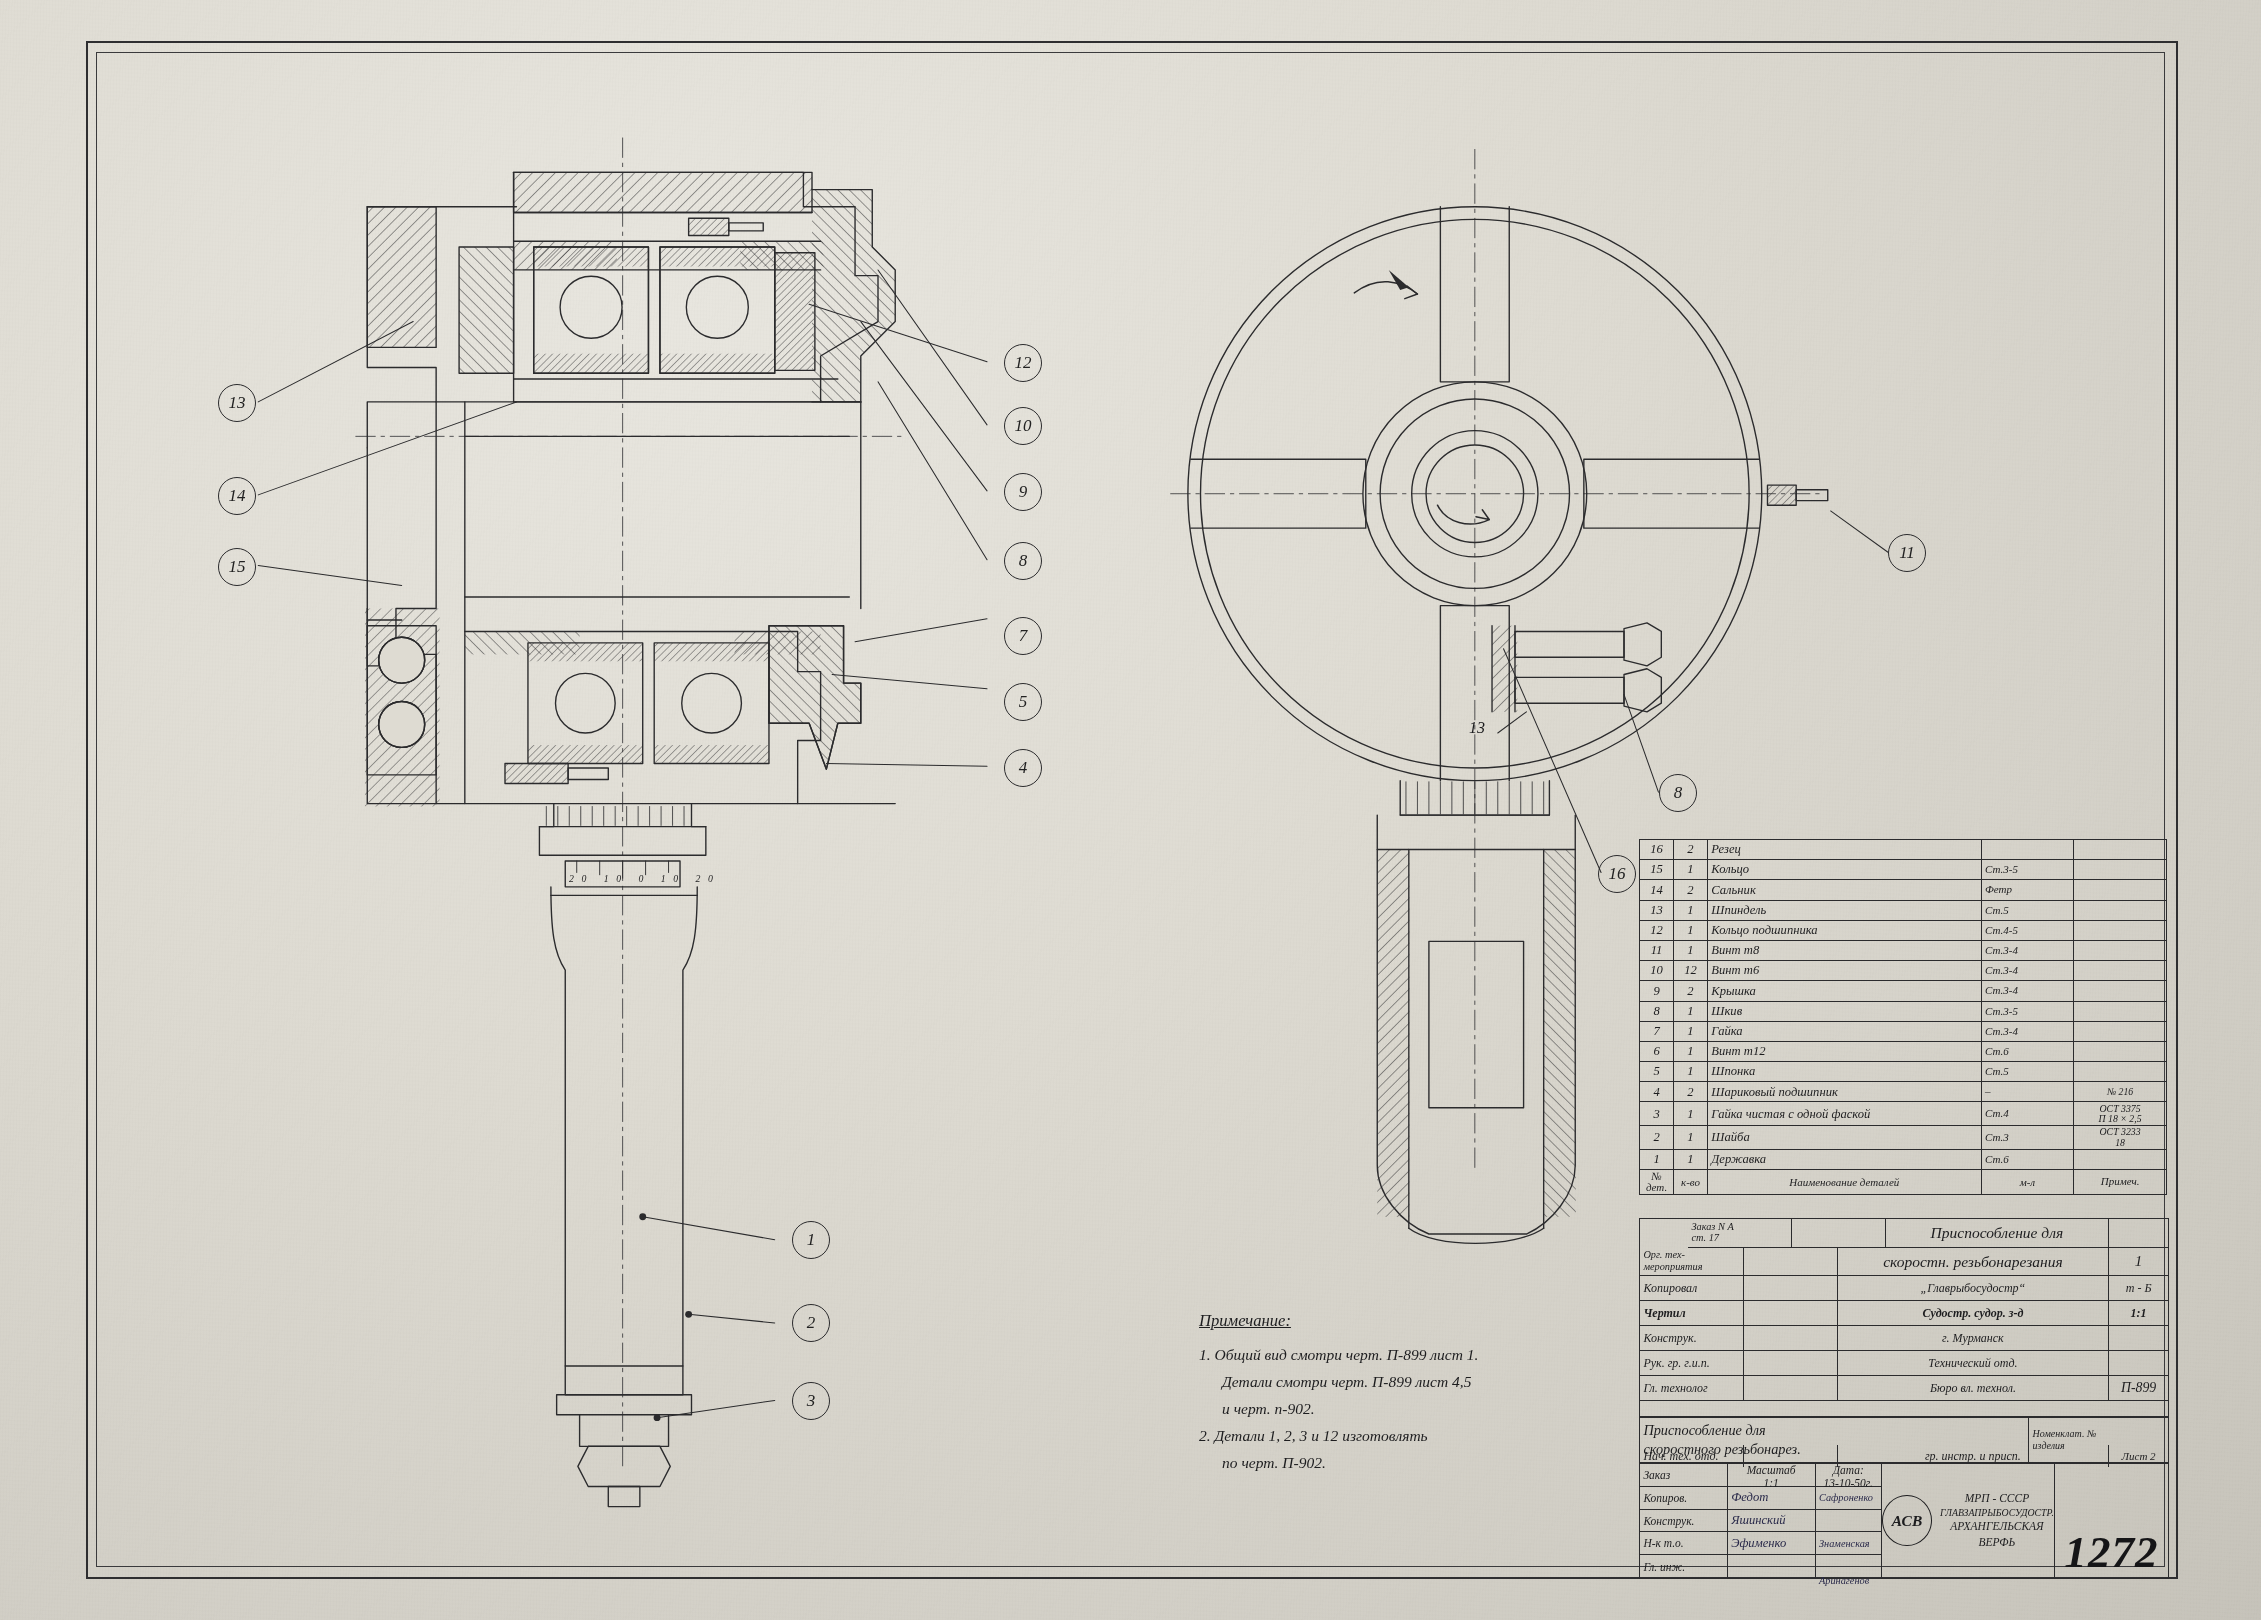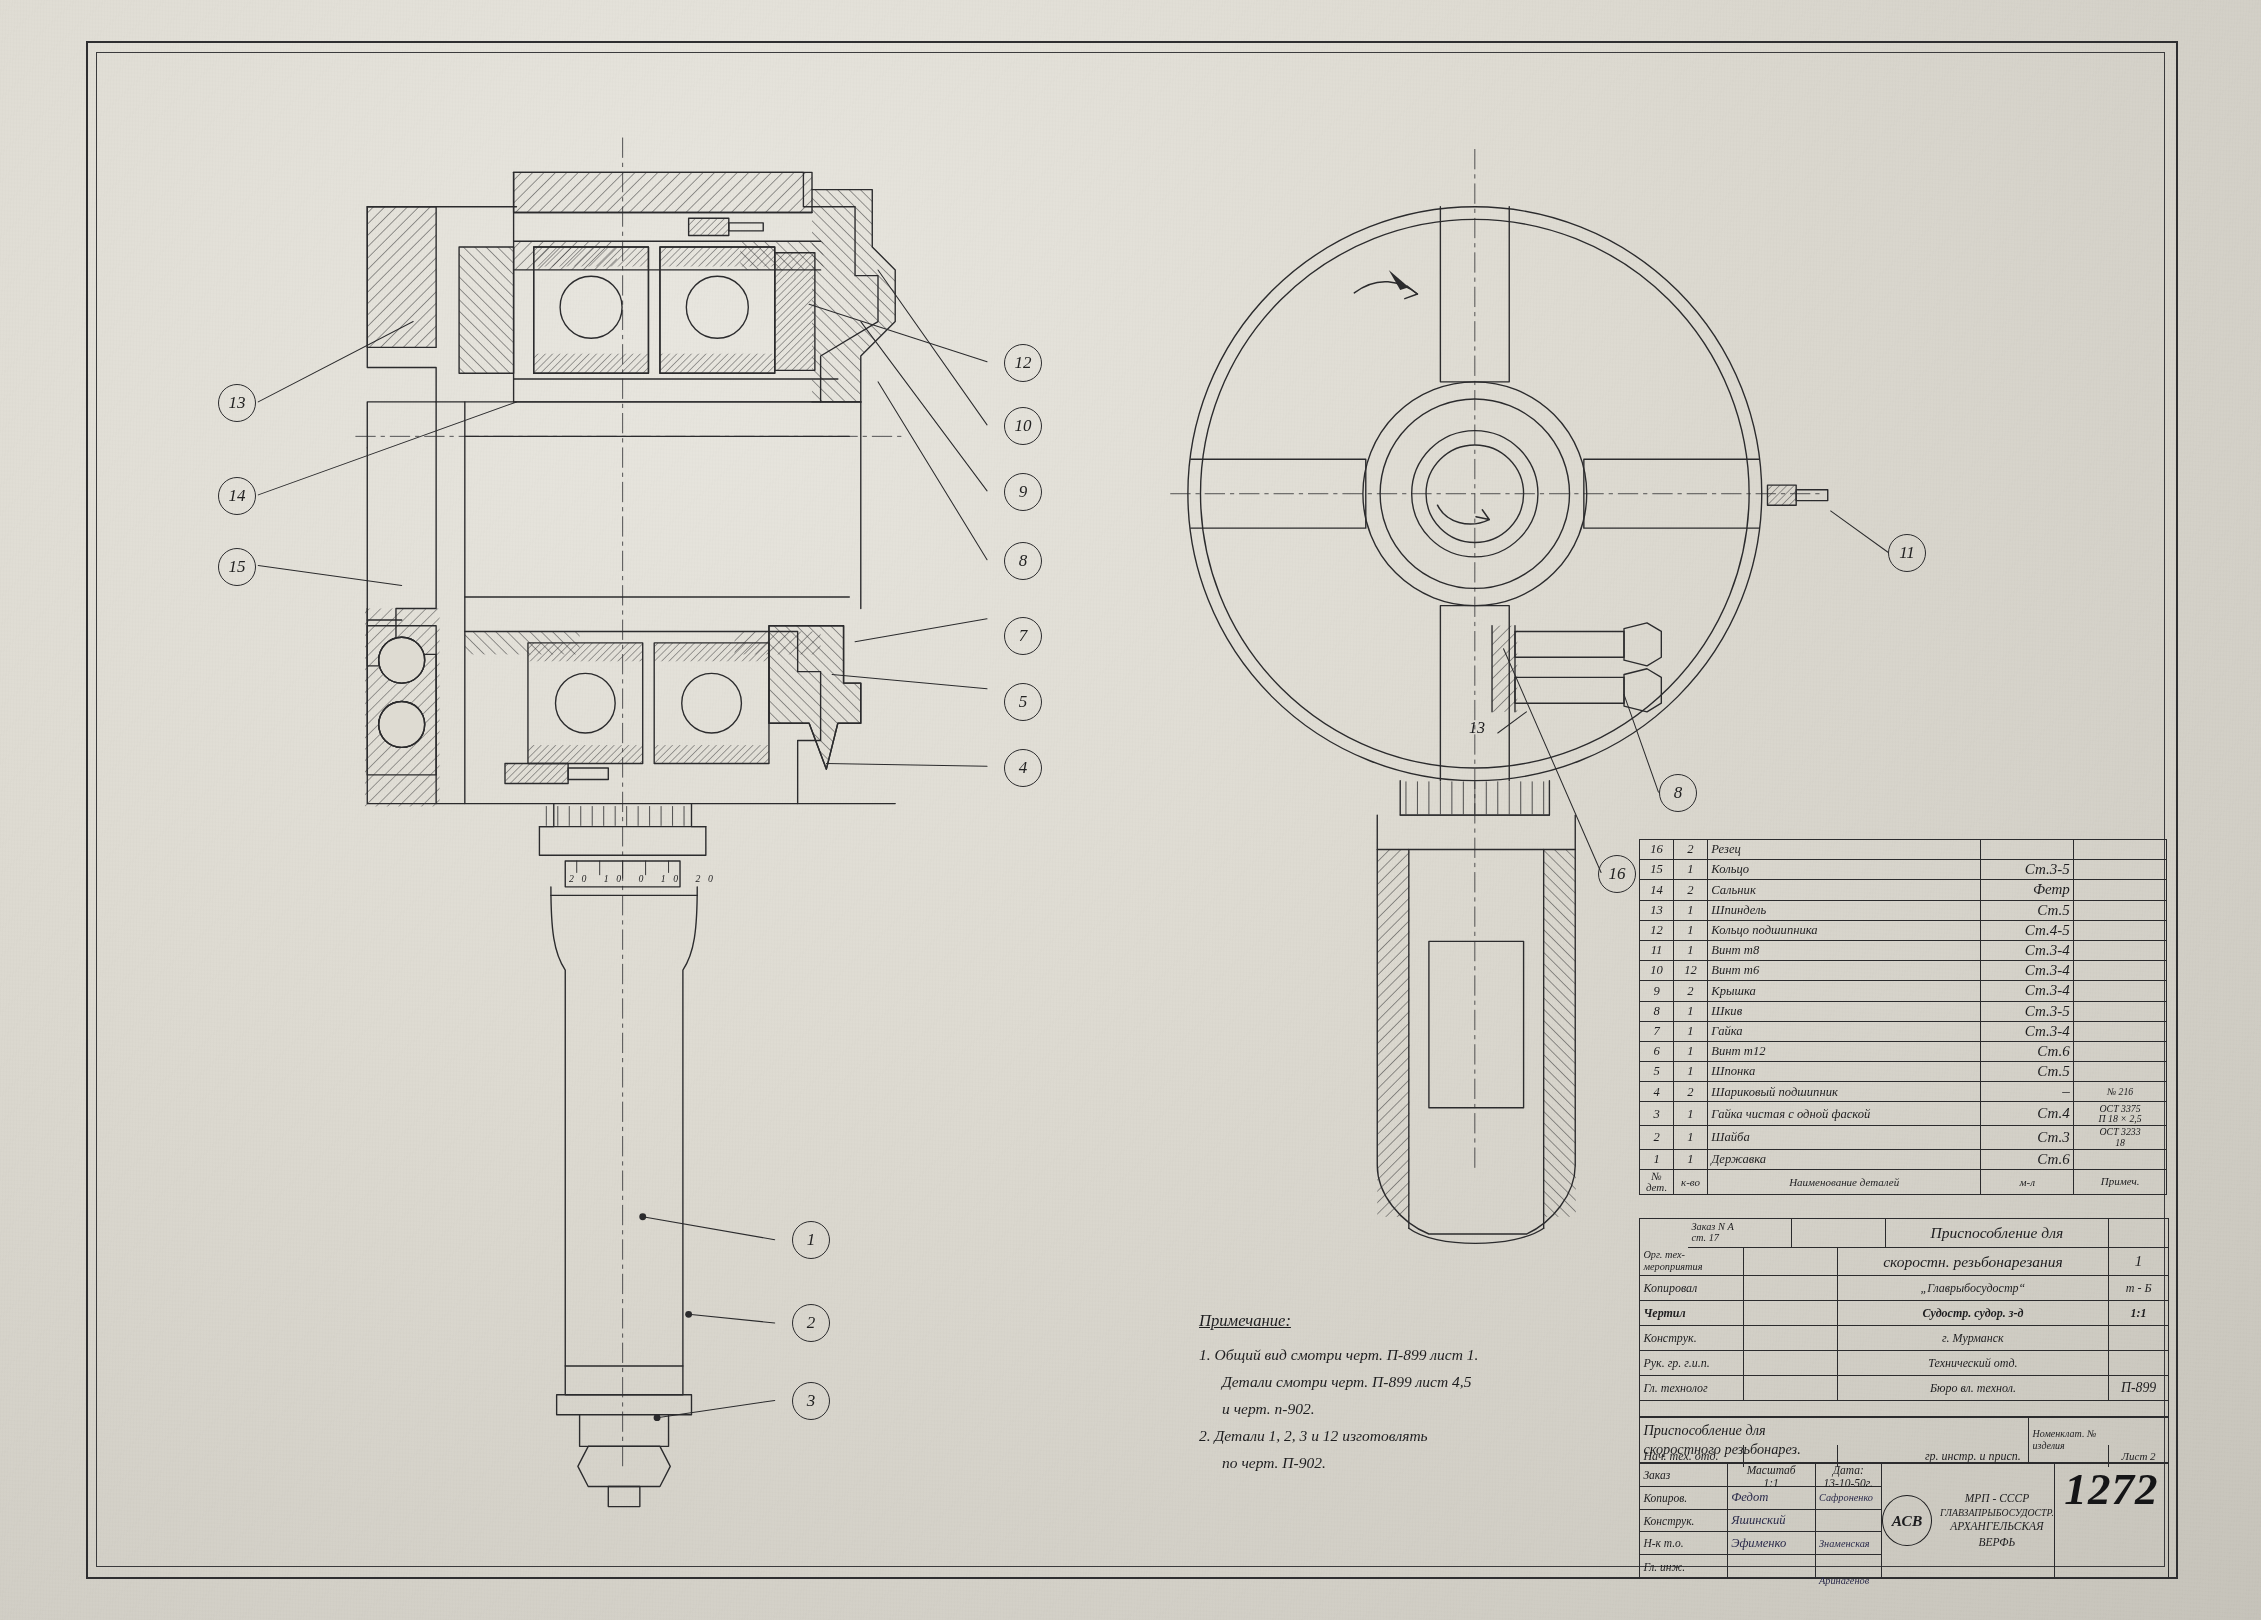--- a/index.html
+++ b/index.html
@@ -44,21 +44,21 @@
   .bom{
     position:absolute;left:1639px;top:839px;width:528px;
     border:1.4px solid #2b2b2d;border-collapse:collapse;
     font-family:"Liberation Serif", serif;font-style:italic;font-size:12.6px;color:#1d1d1f;
     background:rgba(255,255,255,0.03);
   }
   .bom td{border:0.9px solid #2b2b2d;padding:1.1px 3.4px;height:17px;line-height:1;}
   .bom .c-pos{width:26.4px;text-align:center;}
   .bom .c-qty{width:26.4px;text-align:center;}
   .bom .c-name{width:270px;}
-  .bom .c-mat{width:86px;text-align:right;font-size:15px;}
+  .bom .c-mat{width:86px;text-align:left;font-size:11px;}
   .bom .c-note{width:86px;text-align:center;font-size:9.8px;line-height:1.05;}
   .bom .hdr td{font-size:11px;text-align:center;}
 
   
   .stamp{
     position:absolute;left:1639px;top:1218px;width:528px;height:310px;
     border:1.4px solid #2b2b2d;
     font-family:"Liberation Serif", serif;font-style:italic;color:#1d1d1f;
   }
   .stamp .row{display:flex;border-bottom:0.9px solid #2b2b2d;}
@@ -649,19 +649,19 @@
           <span>АСВ</span>
         </div>
         <div style="font-size:11.5px;line-height:1.35;text-align:center;">
           <div>МРП - СССР</div>
           <div style="font-size:9.8px;">ГЛАВЗАПРЫБОСУДОСТР.</div>
           <div>АРХАНГЕЛЬСКАЯ</div>
           <div>ВЕРФЬ</div>
         </div>
       </div>
 
-      <div style="flex:1;display:flex;align-items:flex-start;justify-content:center;">
+      <div style="flex:1;display:flex;align-items:flex-end;justify-content:center;">
         <span class="numbig">1272</span>
       </div>
     </div>
   </div>
 </div>
 
 
 </body></html>

